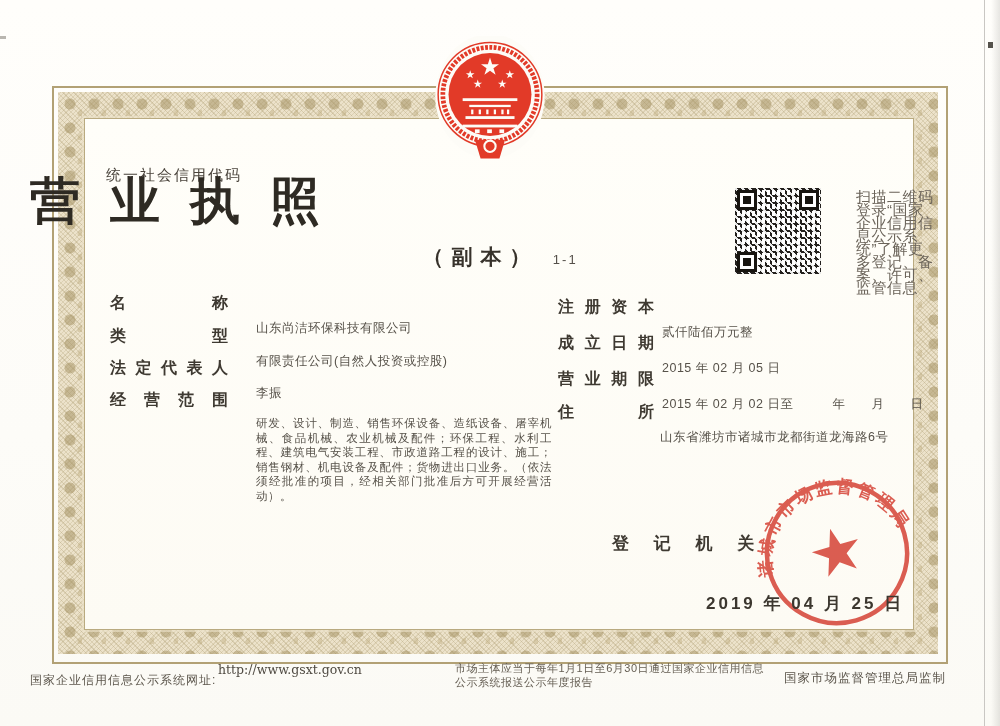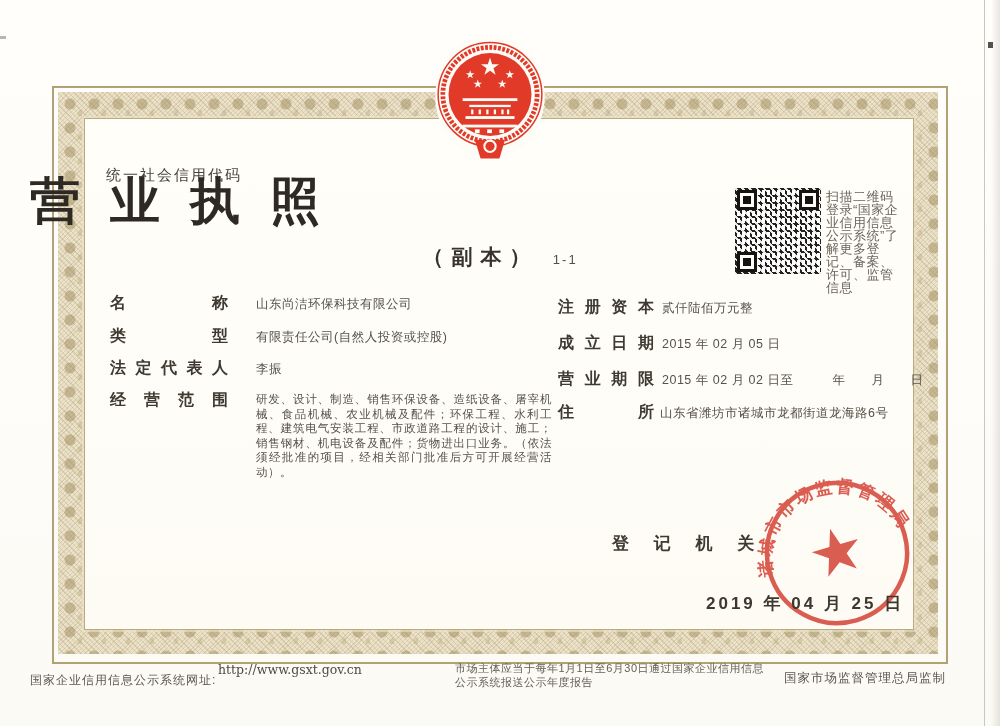--- a/index.html
+++ b/index.html
@@ -41,31 +41,31 @@
     position:absolute;left:735px;top:188px;width:86px;height:86px;background:#fff;
     background-image:
       repeating-linear-gradient(45deg, rgba(255,255,255,.9) 0 2px, rgba(255,255,255,0) 2px 5px),
       repeating-linear-gradient(90deg,#23201d 0 2px, transparent 2px 5px),
       repeating-linear-gradient(0deg,#23201d 0 2px, transparent 2px 7px);
   }
   .qr-finder{position:absolute;width:14px;height:14px;border:3px solid #17140f;background:#fff;}
   .qr-finder i{position:absolute;left:3px;top:3px;width:8px;height:8px;background:#17140f;}
   .qr-f-tl{left:2px;top:2px}.qr-f-tr{right:2px;top:2px}.qr-f-bl{left:2px;bottom:2px}
   .qr-caption{
-    position:absolute;left:826px;top:190px;width:80px;
-    font-size:13px;line-height:13px;color:#6b645a;letter-spacing:.5px;
+    position:absolute;left:856px;top:190px;width:80px;
+    font-size:15px;line-height:13px;color:#6b645a;letter-spacing:.5px;
   }
   
   .field-label{
     position:absolute;font-size:16px;font-weight:bold;color:#3e3931;
     text-align:justify;text-align-last:justify;
   }
   .lab-l{left:110px;width:118px;}
   .lab-r{left:558px;width:96px;}
-  .field-value{position:absolute;font-size:12.5px;color:#57524a;letter-spacing:.5px;}
+  .field-value{position:absolute;font-size:12.5px;color:#57524a;letter-spacing:.5px;margin-top:24px;}
   .scope-value{width:296px;line-height:14.5px;font-size:11.5px;text-align:justify;}
   
   .reg-label{position:absolute;left:612px;top:532px;font-size:17px;font-weight:bold;letter-spacing:10px;color:#3e3931;}
   .issue-date{position:absolute;left:706px;top:592px;font-size:17px;font-weight:bold;color:#3c372f;letter-spacing:3px;}
   .seal{position:absolute;left:742px;top:468px;width:190px;height:170px;transform:rotate(-16deg);opacity:.88;mix-blend-mode:multiply;}
   
   .foot{position:absolute;color:#5c564c;}
   .foot-left-label{left:30px;top:672px;font-size:12px;letter-spacing:1px;}
   .foot-left-url{left:218px;top:662px;font-size:12.5px;font-family:"DejaVu Serif",serif;color:#4f4a42;}
   .foot-mid{left:455px;top:661px;width:312px;font-size:11px;line-height:14px;letter-spacing:.5px;color:#655e53;}

